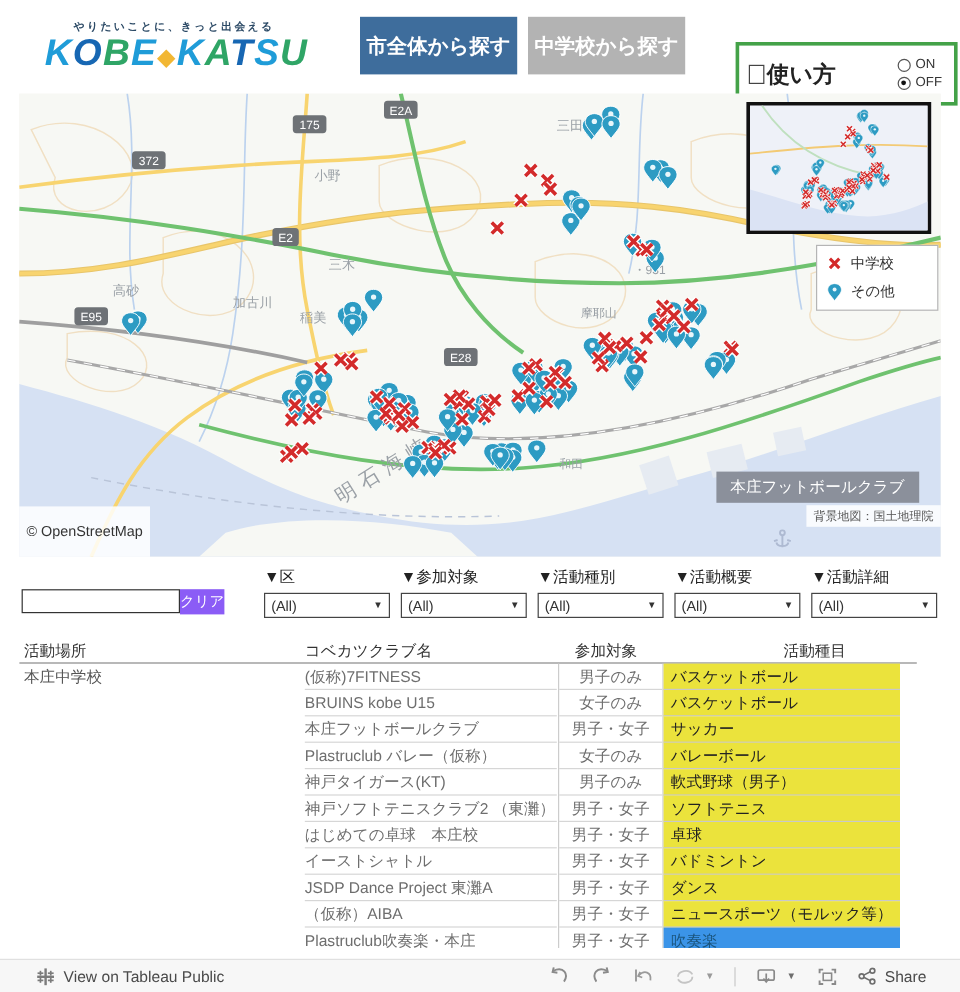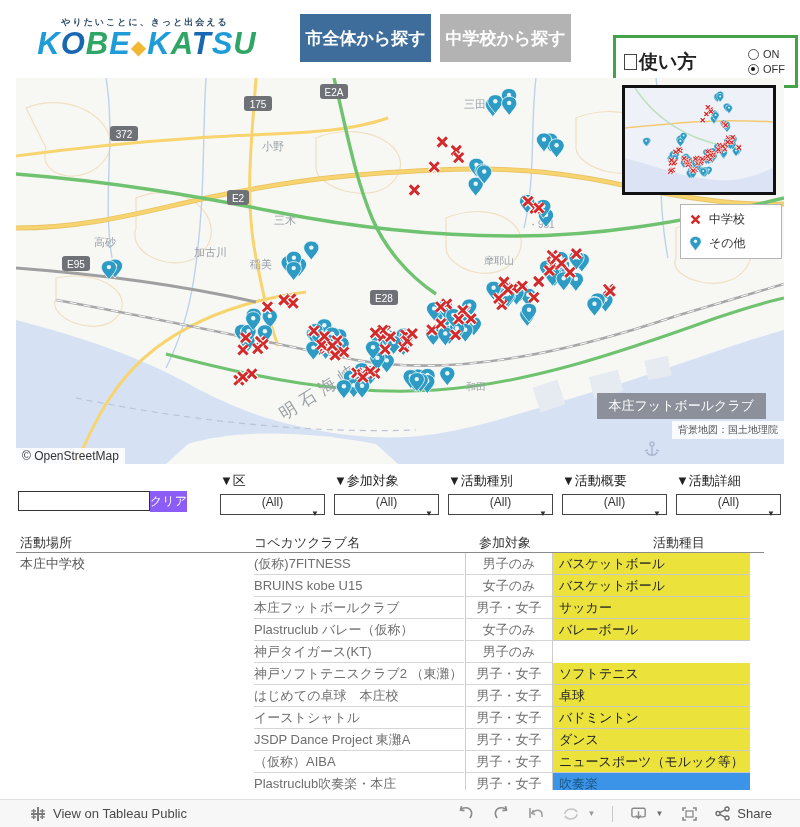--- a/index.html
+++ b/index.html
@@ -31,31 +31,31 @@
   .map-inset{position:absolute;right:8px;top:7px;width:154px;height:110px;border:3px solid #111;
     background:#eef1f8;box-sizing:border-box;}
   .map-legend{position:absolute;right:2px;top:126px;width:84px;background:#fff;border:1px solid #b5b5b5;
     padding:6px 8px;display:flex;flex-direction:column;gap:7px;}
   .legend-row{display:flex;align-items:center;gap:7px;font-size:12px;color:#333;}
   .map-overlay-btn{position:absolute;right:18px;bottom:45px;background:#8b909b;color:#fff;font-size:13px;
     padding:4px 12px;cursor:pointer;}
   .attr-right{position:absolute;right:0;bottom:25px;background:rgba(255,255,255,.85);color:#555;
     font-size:10px;padding:2px 6px;}
   .attr-left{position:absolute;left:0;bottom:0;background:rgba(255,255,255,.85);color:#333;
-    font-size:12px;padding:1px 6px;}
+    font-size:12px;padding:14px 6px;}
 
   
   .search-label{position:absolute;left:20px;top:492px;font-size:13px;color:#222;display:flex;align-items:center;gap:2px;}
   .search-input{position:absolute;left:18px;top:491px;width:122px;height:18px;border:1px solid #333;font-size:12px;padding:0 4px;}
   .clear-btn{position:absolute;left:150px;top:491px;width:37px;height:21px;background:#8b5cf6;color:#fff;
     font-size:12px;display:flex;align-items:center;justify-content:center;cursor:pointer;}
   .dd-group{position:absolute;top:472px;width:105px;}
   .dd-label{font-size:13px;color:#222;margin-bottom:4px;white-space:nowrap;}
   .dd-box{height:19px;border:1px solid #444;background:#fff;display:flex;align-items:center;
-    padding:0 5px;font-size:12px;color:#333;cursor:pointer;flex-direction:column;}
+    padding:0 5px;font-size:12px;color:#333;cursor:pointer;}
   .dd-caret{margin-left:auto;font-size:8px;color:#333;}
 
   
   #table-wrap{position:absolute;left:16px;top:530px;width:768px;height:260px;overflow:hidden;}
   .th{position:absolute;top:4px;font-size:13px;color:#333;}
   .thead-line{position:absolute;left:0;top:22px;width:748px;border-top:1px solid #8a8a8a;}
   .vline{position:absolute;top:23px;height:237px;border-left:1px solid #ccc;}
   #rows{position:absolute;left:0;top:23px;width:768px;}
   .trow{position:relative;height:22px;}
   .c-loc{position:absolute;left:4px;top:0;width:220px;line-height:22px;font-size:13px;color:#555;}
@@ -1722,20 +1722,21 @@
         <div class="trow">
           <div class="c-loc"></div>
           <div class="c-club">Plastruclub バレー（仮称）</div>
           <div class="c-target">女子のみ</div>
           <div class="c-cat hl-y">バレーボール</div>
         </div>
         <div class="trow">
           <div class="c-loc"></div>
           <div class="c-club">神戸タイガース(KT)</div>
           <div class="c-target">男子のみ</div>
+          <div class="c-cat hl-y">軟式野球（男子）</div>
         </div>
         <div class="trow">
           <div class="c-loc"></div>
           <div class="c-club">神戸ソフトテニスクラブ2 （東灘）</div>
           <div class="c-target">男子・女子</div>
           <div class="c-cat hl-y">ソフトテニス</div>
         </div>
         <div class="trow">
           <div class="c-loc"></div>
           <div class="c-club">はじめての卓球　本庄校</div>

